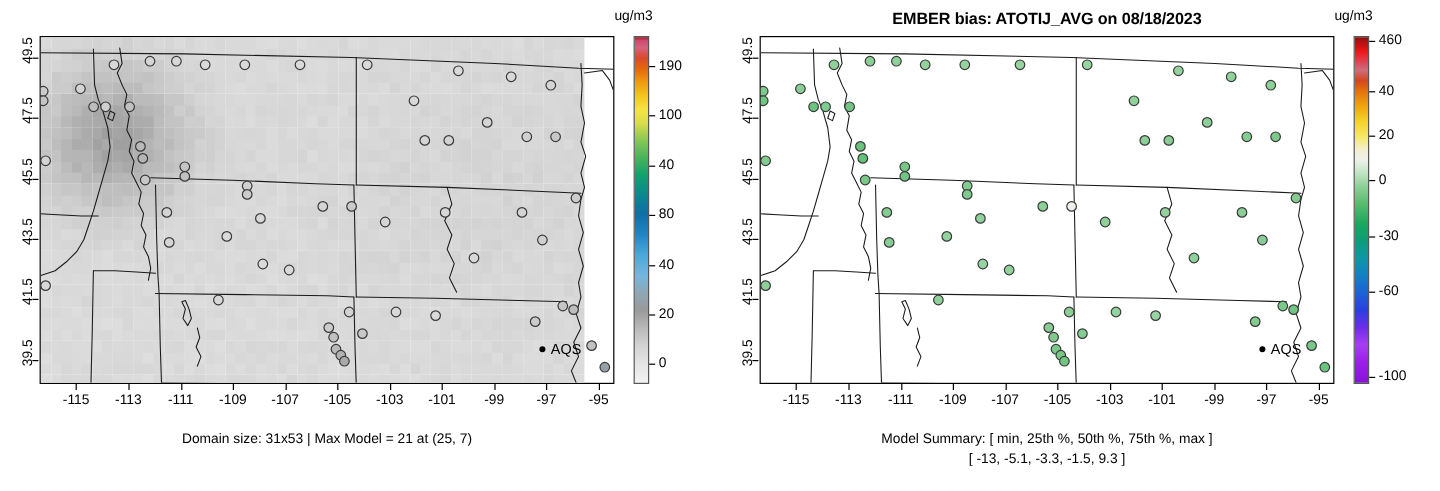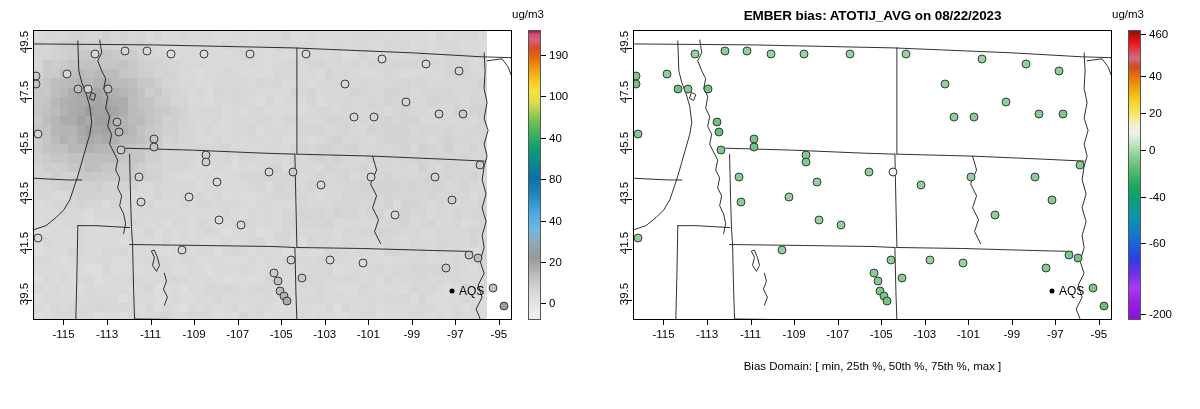--- a/index.html
+++ b/index.html
@@ -1842,20 +1842,21 @@
         <div class="tick ytick" style="top: 249.391px; left: 27px;"></div>
         <div class="ylab" style="top: 249.391px; left: 0px; width: 24px; text-align: center;">
           <span>41.5</span>
         </div>
         <div class="tick ytick" style="top: 299.826px; left: 27px;"></div>
         <div class="ylab" style="top: 299.826px; left: 0px; width: 24px; text-align: center;">
           <span>39.5</span>
         </div>
       </div>
 
+    <div class="caption cap1">Domain size: 31x53 | Max Model = 21 at (25, 7)</div>
 
     <div class="cbar-wrap" id="cbarwrap-model" style="left:528px;">
       <div class="cbar-title">ug/m3</div>
       <div class="cbar" id="cbar-model" style="background: linear-gradient(to top, rgb(242, 242, 242) 0%, rgb(227, 227, 227) 6%, rgb(210, 210, 210) 11%, rgb(184, 184, 184) 16%, rgb(154, 154, 154) 21%, rgb(143, 167, 181) 26%, rgb(114, 183, 224) 31%, rgb(74, 168, 221) 37%, rgb(31, 134, 196) 43%, rgb(13, 110, 168) 49%, rgb(11, 139, 139) 55%, rgb(18, 160, 110) 60%, rgb(70, 180, 90) 65%, rgb(134, 198, 83) 70%, rgb(216, 220, 74) 75%, rgb(245, 228, 66) 79%, rgb(247, 196, 31) 83%, rgb(239, 154, 16) 87%, rgb(227, 102, 12) 91%, rgb(217, 74, 42) 94%, rgb(212, 98, 127) 97%, rgb(207, 74, 114) 99%, rgb(157, 27, 27) 100%);"></div>
     <div class="cbar-tick" style="top: 273.429px;"></div>
         <div class="cbar-lab" style="top: 273.429px;">0</div>
         <div class="cbar-tick" style="top: 232px;"></div>
         <div class="cbar-lab" style="top: 232px;">20</div>
         <div class="cbar-tick" style="top: 190.571px;"></div>
         <div class="cbar-lab" style="top: 190.571px;">40</div>
@@ -1864,21 +1865,21 @@
         <div class="cbar-tick" style="top: 107.714px;"></div>
         <div class="cbar-lab" style="top: 107.714px;">40</div>
         <div class="cbar-tick" style="top: 66.2857px;"></div>
         <div class="cbar-lab" style="top: 66.2857px;">100</div>
         <div class="cbar-tick" style="top: 24.8571px;"></div>
         <div class="cbar-lab" style="top: 24.8571px;">190</div>
       </div>
   </div>
 
   <div class="panel panel-right">
-    <div class="title">EMBER bias: ATOTIJ_AVG on 08/22/2023</div>
+    <div class="title">EMBER bias: ATOTIJ_AVG on 08/18/2023</div>
 
     <div class="plotbox bias" id="plot-bias">
       <svg class="mapsvg" id="map-bias" viewBox="0 0 479 290" preserveAspectRatio="none">
           <path d="M -4,13 L 120,14 L 260,17 L 380,22 L 450,26 L 483,27"></path>
           <path d="M 44,10 L 45,40 L 48,52 L 52,62 L 56,76 L 58,92 L 56,104 L 52,118 L 48,132 L 44,146 L 40,158 L 36,170 L 30,180 L 22,188 L 12,196 L 0,200"></path>
           <path d="M -4,148 L 14,149 L 34,150 L 48,150"></path>
           <path d="M 66,9 L 68,22 L 64,30 L 68,40 L 72,48 L 70,58 L 74,66 L 72,78 L 76,86 L 74,96 L 78,104 L 76,114 L 80,122 L 84,130 L 82,140 L 86,148 L 84,158 L 88,166 L 86,176 L 90,184 L 92,194 L 90,204"></path>
           <path d="M 44,196 L 62,196 L 80,197 L 96,198"></path>
           <path d="M 92,118 L 160,120 L 230,123 L 262,124"></path>
           <path d="M 96,124 L 97,170 L 98,200 L 99,215"></path>
@@ -2008,31 +2009,32 @@
         <div class="tick ytick" style="top: 249.391px; left: 27px;"></div>
         <div class="ylab" style="top: 249.391px; left: 0px; width: 24px; text-align: center;">
           <span>41.5</span>
         </div>
         <div class="tick ytick" style="top: 299.826px; left: 27px;"></div>
         <div class="ylab" style="top: 299.826px; left: 0px; width: 24px; text-align: center;">
           <span>39.5</span>
         </div>
       </div>
 
-    <div class="caption cap1">Bias Domain: [ min, 25th %, 50th %, 75th %, max ]</div>
+    <div class="caption cap1">Model Summary: [ min, 25th %, 50th %, 75th %, max ]</div>
+    <div class="caption cap2">[ -13,  -5.1,  -3.3,  -1.5,  9.3 ]</div>
 
     <div class="cbar-wrap" id="cbarwrap-bias" style="left:528px;">
       <div class="cbar-title">ug/m3</div>
       <div class="cbar" id="cbar-bias" style="background: linear-gradient(to top, rgb(138, 18, 214) 0%, rgb(155, 31, 232) 6%, rgb(169, 61, 242) 11%, rgb(107, 46, 232) 16%, rgb(43, 63, 224) 21%, rgb(26, 99, 214) 26%, rgb(18, 128, 196) 31%, rgb(14, 150, 168) 36%, rgb(13, 156, 122) 41%, rgb(26, 168, 92) 46%, rgb(89, 189, 112) 52%, rgb(143, 209, 154) 57%, rgb(195, 230, 198) 61%, rgb(239, 240, 234) 64.5%, rgb(242, 239, 207) 67.5%, rgb(245, 233, 106) 71%, rgb(247, 210, 42) 75.5%, rgb(240, 165, 14) 80%, rgb(227, 112, 12) 84.5%, rgb(210, 71, 31) 87.5%, rgb(207, 109, 125) 90.5%, rgb(226, 58, 74) 93.5%, rgb(238, 20, 20) 96%, rgb(143, 16, 16) 100%);"></div>
     <div class="cbar-tick" style="top: 284.2px;"></div>
-        <div class="cbar-lab" style="top: 284.2px;">-200</div>
+        <div class="cbar-lab" style="top: 284.2px;">-100</div>
         <div class="cbar-tick" style="top: 213.15px;"></div>
         <div class="cbar-lab" style="top: 213.15px;">-60</div>
         <div class="cbar-tick" style="top: 166.75px;"></div>
-        <div class="cbar-lab" style="top: 166.75px;">-40</div>
+        <div class="cbar-lab" style="top: 166.75px;">-30</div>
         <div class="cbar-tick" style="top: 120.35px;"></div>
         <div class="cbar-lab" style="top: 120.35px;">0</div>
         <div class="cbar-tick" style="top: 82.65px;"></div>
         <div class="cbar-lab" style="top: 82.65px;">20</div>
         <div class="cbar-tick" style="top: 46.4px;"></div>
         <div class="cbar-lab" style="top: 46.4px;">40</div>
         <div class="cbar-tick" style="top: 4.35px;"></div>
         <div class="cbar-lab" style="top: 4.35px;">460</div>
       </div>
   </div>

